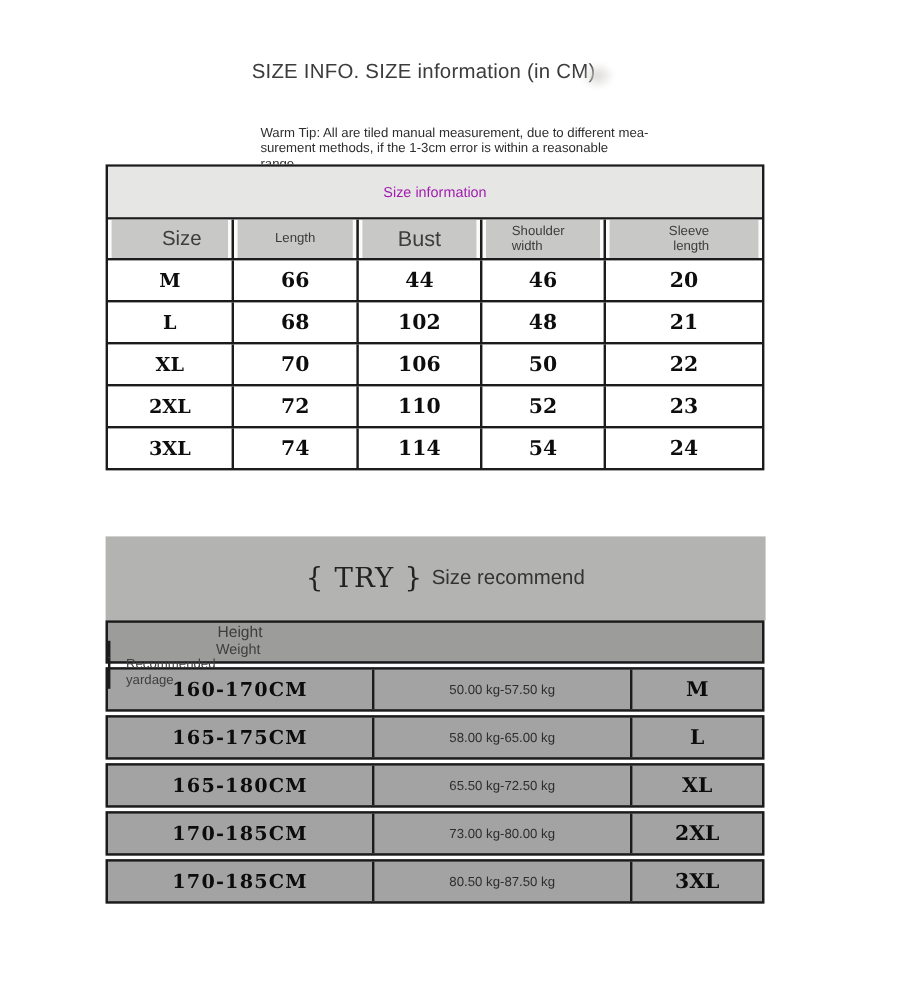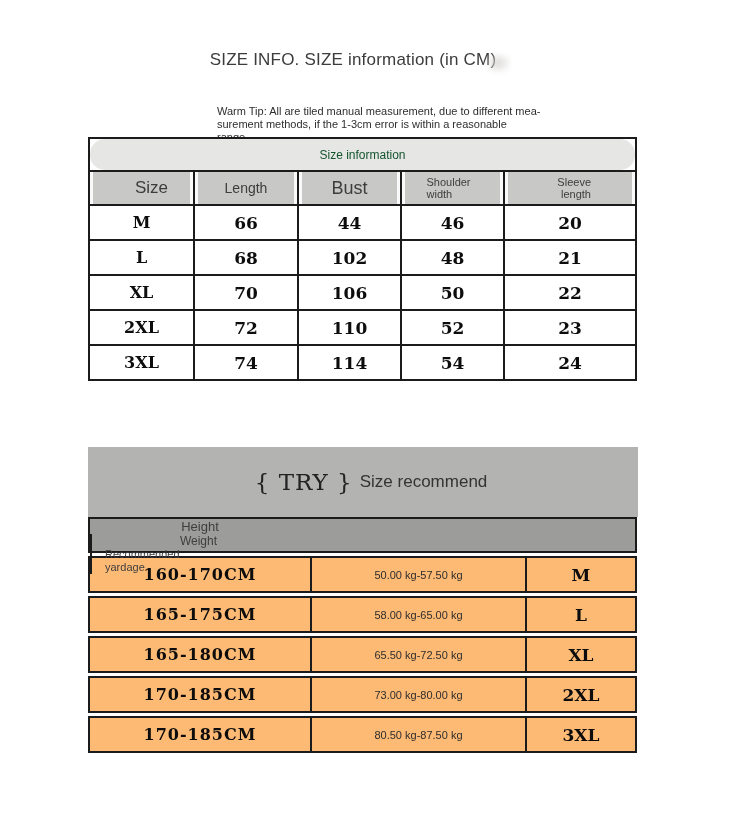--- a/index.html
+++ b/index.html
@@ -11,29 +11,29 @@
   .main-title{position:absolute;left:88px;top:50px;width:530px;text-align:center;
               font-size:17px;color:#3c3c3c;letter-spacing:0.2px;}
   .title-smudge{position:absolute;left:484px;top:52px;width:28px;height:22px;border-radius:50%;
                 background:radial-gradient(closest-side,#d7d5d2,rgba(255,255,255,0));
                 filter:blur(2px);opacity:.9;}
   .warm-tip{position:absolute;left:217px;top:105px;font-size:11px;line-height:13px;
             color:#2e2e2e;white-space:nowrap;}
 
   
   .t1{position:absolute;left:88px;top:137px;width:549px;border:2px solid #1b1b1b;background:#fff;}
-  .t1-caption{height:31px;background:#e6e6e5;display:flex;align-items:center;justify-content:center;
-              font-size:12px;color:#14532d;border-radius:15px;}
+  .t1-caption{height:42px;background:#e6e6e5;display:flex;align-items:center;justify-content:center;
+              font-size:12px;color:#a21caf;}
   .t1-head{display:flex;border-top:2px solid #1b1b1b;height:34px;}
   .t1-head>div{background:#c8c8c7;display:flex;align-items:center;justify-content:center;
                color:#3d3d3d;box-shadow:inset 3px 0 0 #fafafa, inset -3px 0 0 #fafafa;}
   .t1-head>div+div{border-left:2px solid #1b1b1b;}
   .c0{width:103px;flex:none;} .c1{width:104px;flex:none;} .c2{width:103px;flex:none;}
   .c3{width:103px;flex:none;} .c4{flex:1;}
-  .h-size{font-size:17px;padding-left:20px;} .h-length{font-size:14px;} .h-bust{font-size:18px;}
+  .h-size{font-size:17px;padding-left:20px;} .h-length{font-size:11px;} .h-bust{font-size:18px;}
   .h-small{font-size:11px;line-height:12px;}
   .wrap-50{display:inline-block;width:52px;text-align:left;}
   .wrap-42{display:inline-block;width:42px;text-align:right;}
   .t1-row{display:flex;border-top:2px solid #1b1b1b;height:35px;}
   .t1-row>div{display:flex;align-items:center;justify-content:center;
               font-family:"DejaVu Serif", serif;font-weight:bold;font-size:17px;color:#0d0d0d;}
   .t1-row>div+div{border-left:2px solid #1b1b1b;}
   .t1-row .sz{font-size:16px;}
 
   
@@ -43,21 +43,21 @@
   .try-text{font-size:17px;color:#333;margin-left:7px;}
 
   .t2{position:absolute;left:88px;top:517px;width:549px;}
   .t2-head{display:flex;height:36px;background:#9c9c9b;border:2px solid #1b1b1b;flex-direction:column;}
   .t2-head>div{display:flex;align-items:center;color:#3e3e3e;}
   .t2-head>div+div{border-left:2px solid #1b1b1b;}
   .k0{width:220px;flex:none;justify-content:center;font-size:13px;}
   .k1{width:215px;flex:none;justify-content:center;font-size:12px;}
   .k2{flex:1;padding-left:13px;font-size:11px;line-height:13px;}
   .wrap-86{display:inline-block;width:86px;text-align:left;}
-  .t2-row{display:flex;height:37px;border:2px solid #1b1b1b;margin-top:3px;background:#fdba74;}
+  .t2-row{display:flex;height:37px;border:2px solid #1b1b1b;margin-top:3px;background:#a3a3a3;}
   .t2-row>div{display:flex;align-items:center;justify-content:center;}
   .t2-row>div+div{border-left:2px solid #1b1b1b;}
   .t2-row .ht{width:220px;flex:none;font-family:"DejaVu Serif", serif;font-weight:bold;
               font-size:16px;letter-spacing:1px;color:#0c0c0c;}
   .t2-row .wt{width:215px;flex:none;font-size:11px;color:#2d2d2d;}
   .t2-row .rc{flex:1;font-family:"DejaVu Serif", serif;font-weight:bold;font-size:17px;color:#0c0c0c;}
 </style>
 </head>
 <body>
 

